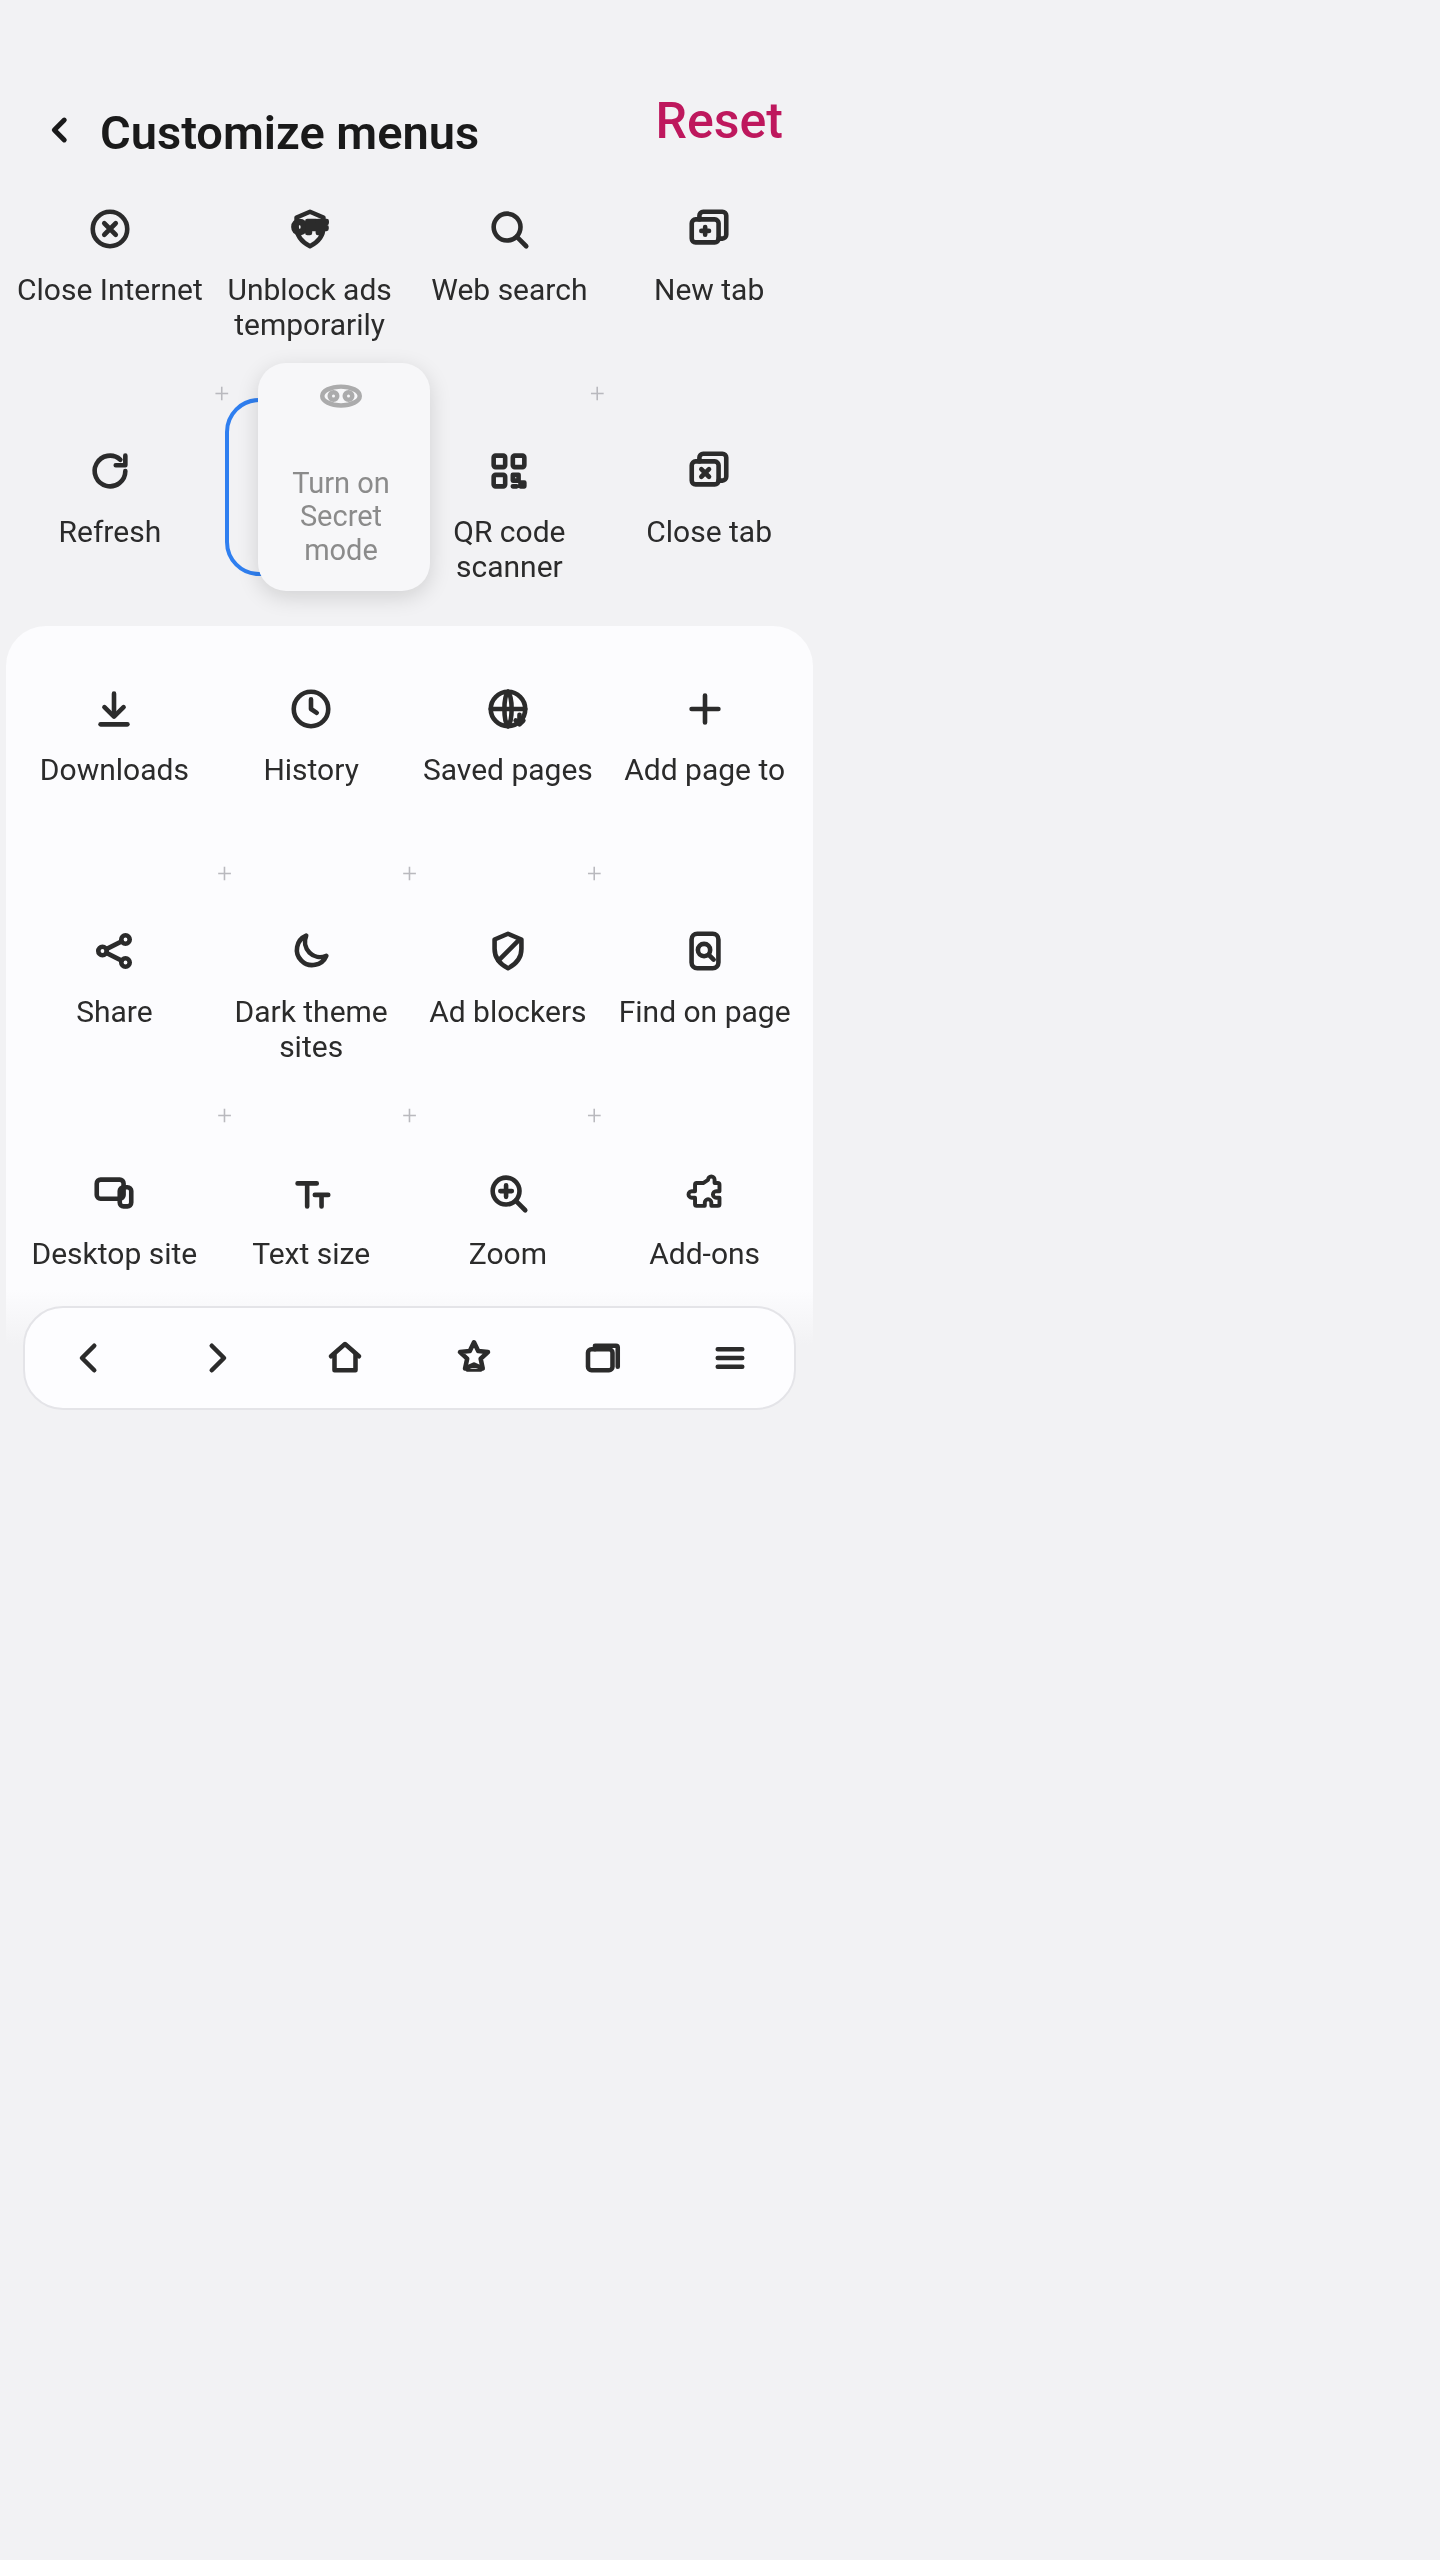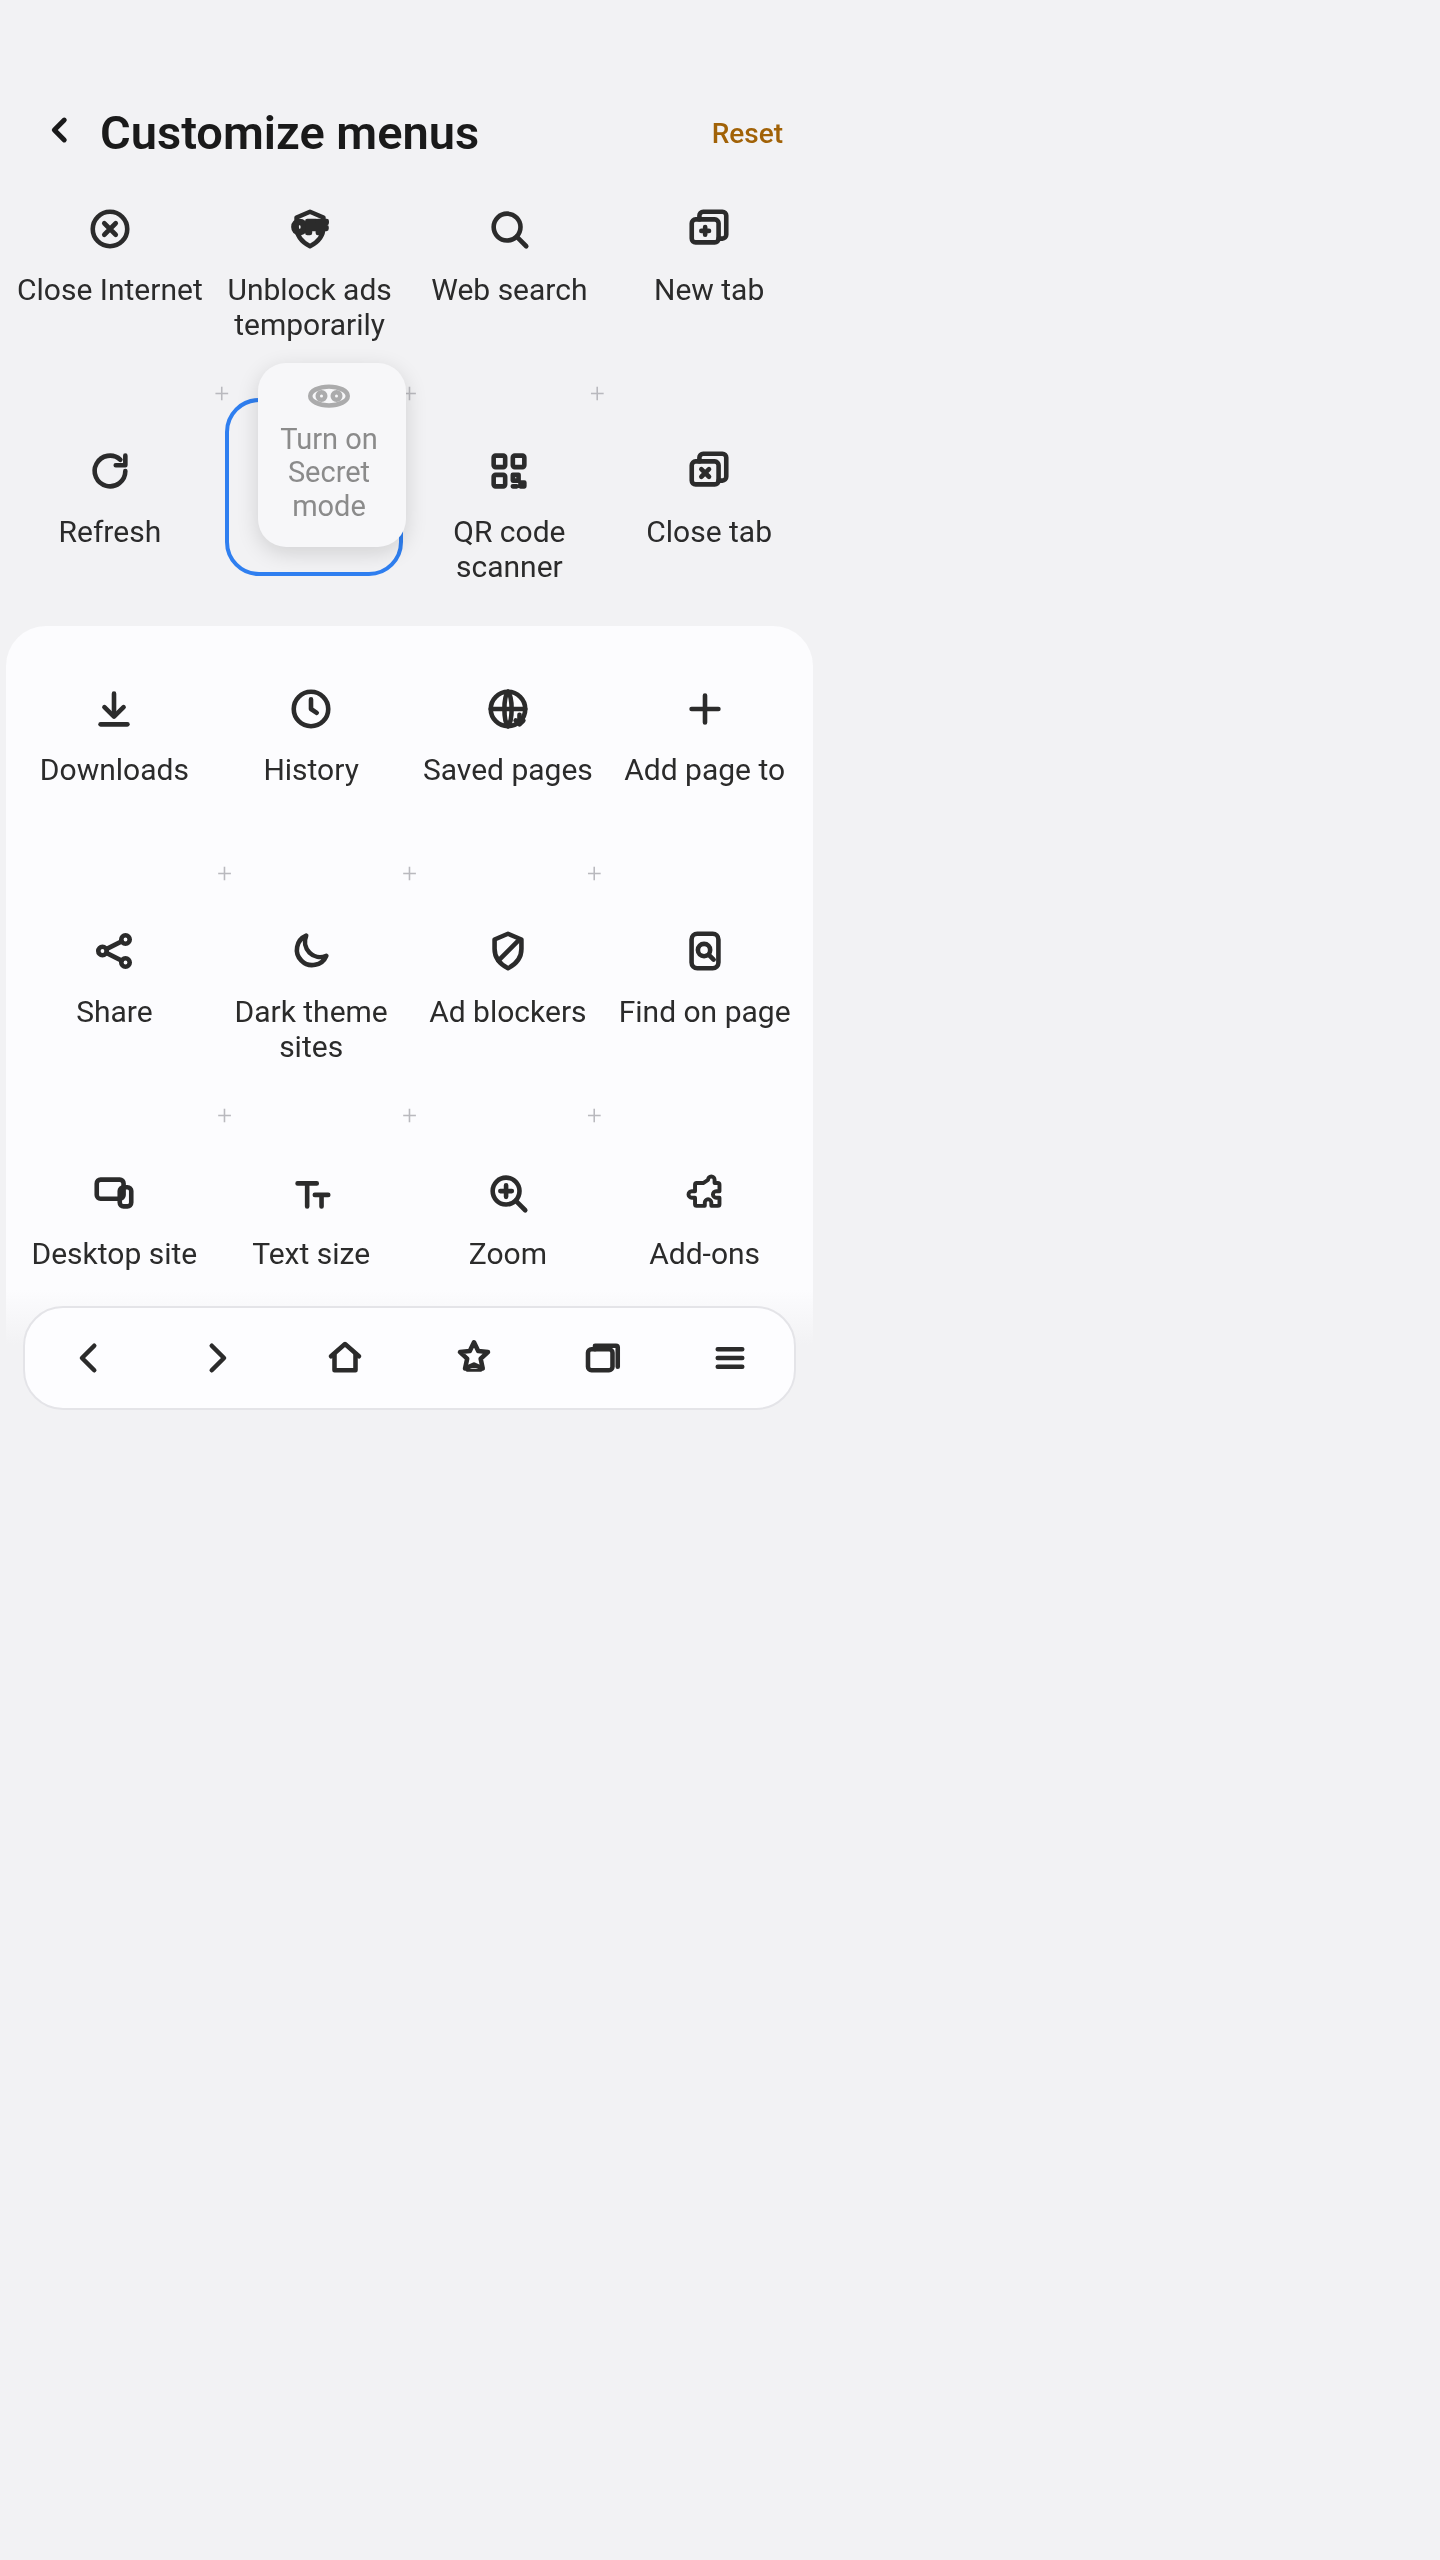--- a/index.html
+++ b/index.html
@@ -25,23 +25,23 @@
     display: flex; align-items: center; justify-content: center;
     margin-right: 10px;
   }
   .back-arrow svg { width: 34px; height: 34px; stroke:#1a1a1a; stroke-width:3.5; fill:none; stroke-linecap:round; stroke-linejoin:round; }
   .title {
     font-size: 47px;
     font-weight: 600;
     flex: 1;
   }
   .reset {
-    font-size: 28px;
+    font-size: 50px;
     font-weight: 500;
-    color: #a16207;
+    color: #be185d;
     padding: 10px 6px;
   }
 
   
   .grid {
     display: grid;
     grid-template-columns: repeat(4, 1fr);
     row-gap: 36px;
     padding: 30px 10px 10px 10px;
     position: relative;
@@ -104,30 +104,31 @@
     left: 225px;
     top: 398px;
     z-index: 3;
   }
 
   
   .drag-card {
     position:absolute;
     left: 258px;
     top: 363px;
-    width: 148px;
+    width: 172px;
     background:#f7f7f9;
     border-radius: 28px;
     box-shadow: 0 6px 22px rgba(0,0,0,.14);
     z-index: 5;
     display:flex;
     flex-direction:column;
     align-items:center;
     padding: 18px 16px 24px 10px;
     text-align:center;
+    gap:44px;
   }
   .drag-card .icon { margin-bottom:8px; opacity:.6; }
   .drag-card .icon svg { width:46px; height:30px; stroke:#7a7a7a; fill:none; stroke-width:2.4; }
   .drag-card .label { font-size: 29px; line-height:1.15; color:#8b8b8b; }
 
   
   .toolbar {
     position:absolute;
     left: 23px; right:23px;
     bottom: 30px;

